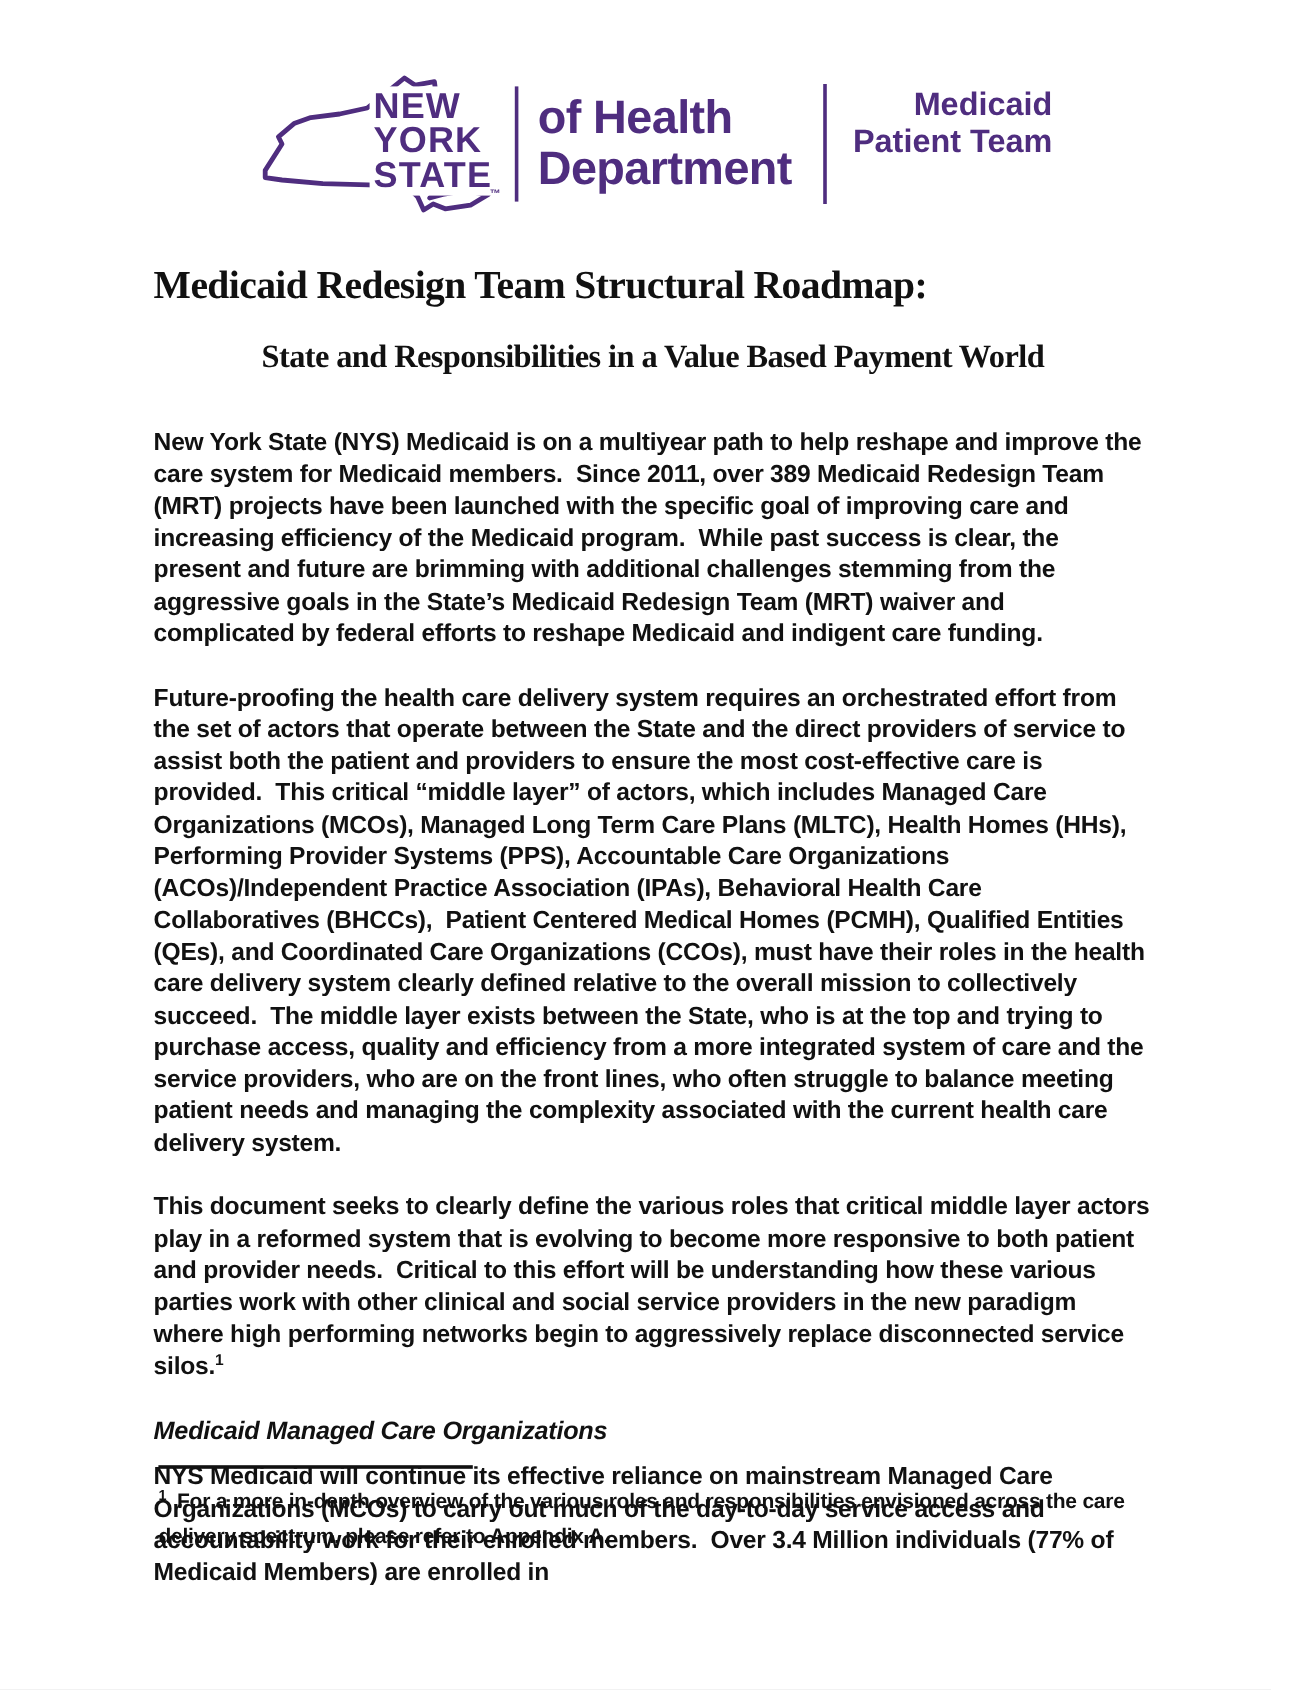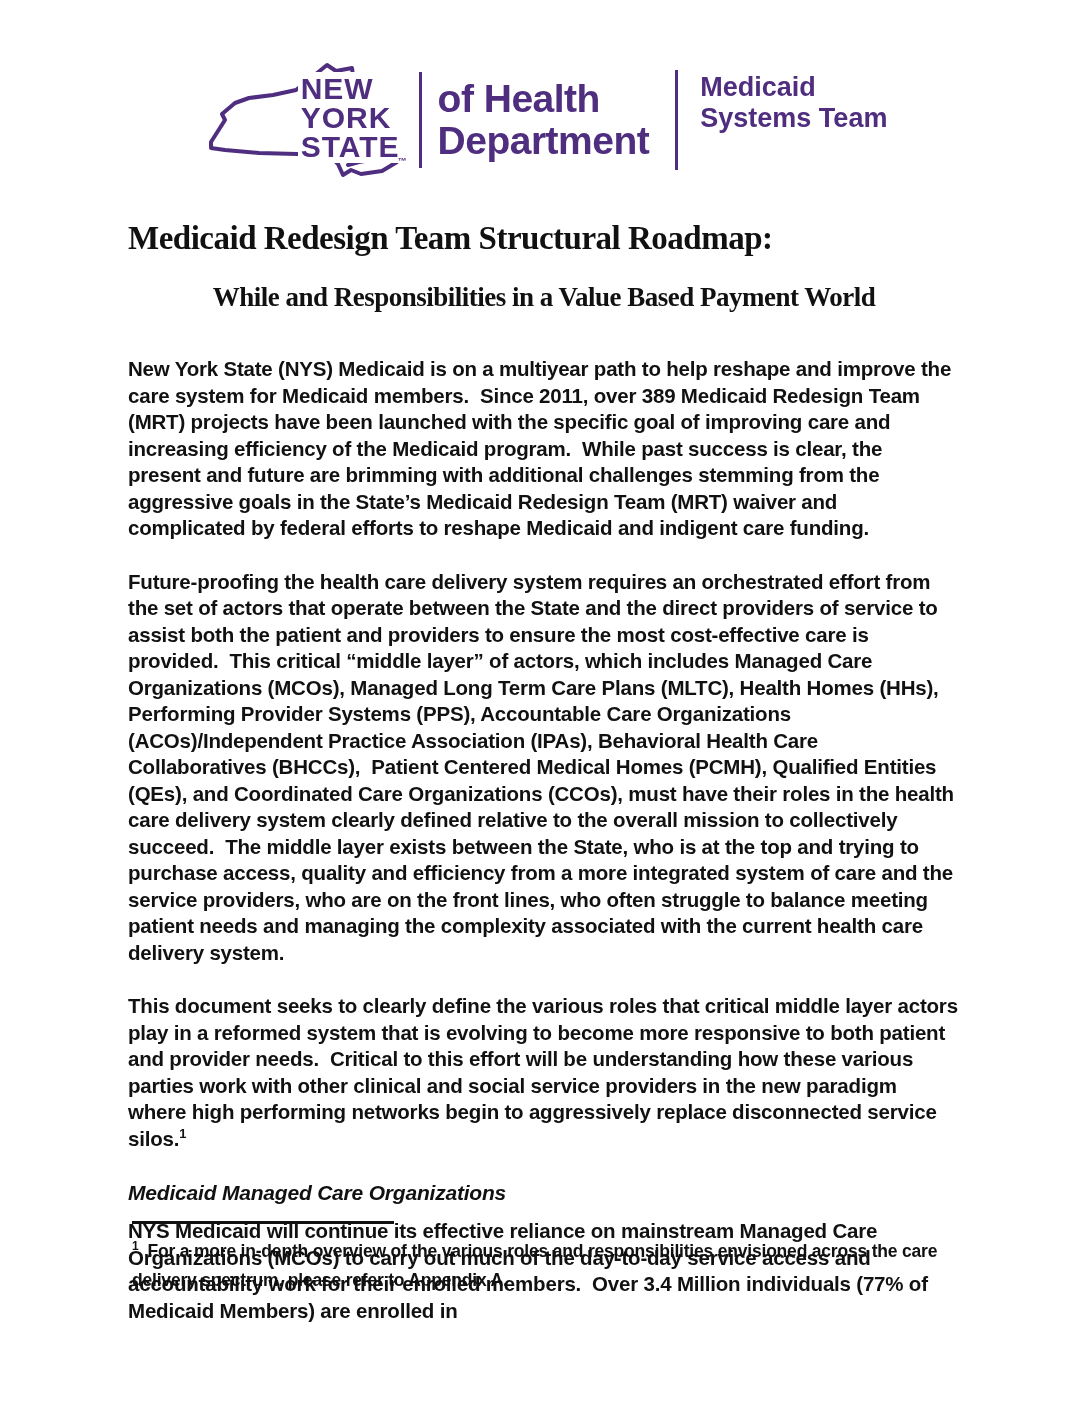--- a/index.html
+++ b/index.html
@@ -45,20 +45,21 @@
   .dept-text{
     font-weight:bold;color:#4F2D7F;
     font-size:39px;line-height:42px;
     letter-spacing:-0.5px;
   }
   .program-text{
     font-weight:bold;color:#4F2D7F;
     font-size:27px;line-height:31px;
     align-self:flex-start;
     margin-top:14px;
+    text-align:right;
   }
   
   h1.doc-title{
     margin:36px 0 0 0;
     font-family:"Liberation Serif", serif;
     font-size:33px;line-height:40px;
     text-align:left;font-weight:bold;
     letter-spacing:-0.5px;
   }
   h2.doc-subtitle{
@@ -136,26 +137,26 @@
 
     <div class="dept-text">
       <div>of Health</div>
       <div>Department</div>
     </div>
 
     <div class="logo-divider d2"></div>
 
     <div class="program-text">
       <div>Medicaid</div>
-      <div>Systems Team</div>
+      <div>Patient Team</div>
     </div>
   </header>
 
   <h1 class="doc-title">Medicaid Redesign Team Structural Roadmap:</h1>
-  <h2 class="doc-subtitle">While and Responsibilities in a Value Based Payment World</h2>
+  <h2 class="doc-subtitle">State and Responsibilities in a Value Based Payment World</h2>
 
   <main class="doc-body">
     <p>New York State (NYS) Medicaid is on a multiyear path to help reshape and improve the care system for Medicaid members.  Since 2011, over 389 Medicaid Redesign Team (MRT) projects have been launched with the specific goal of improving care and increasing efficiency of the Medicaid program.  While past success is clear, the present and future are brimming with additional challenges stemming from the aggressive goals in the State’s Medicaid Redesign Team (MRT) waiver and complicated by federal efforts to reshape Medicaid and indigent care funding.</p>
     <p>Future-proofing the health care delivery system requires an orchestrated effort from the set of actors that operate between the State and the direct providers of service to assist both the patient and providers to ensure the most cost-effective care is provided.  This critical “middle layer” of actors, which includes Managed Care Organizations (MCOs), Managed Long Term Care Plans (MLTC), Health Homes (HHs), Performing Provider Systems (PPS), Accountable Care Organizations (ACOs)/Independent Practice Association (IPAs), Behavioral Health Care Collaboratives (BHCCs),  Patient Centered Medical Homes (PCMH), Qualified Entities (QEs), and Coordinated Care Organizations (CCOs), must have their roles in the health care delivery system clearly defined relative to the overall mission to collectively succeed.  The middle layer exists between the State, who is at the top and trying to purchase access, quality and efficiency from a more integrated system of care and the service providers, who are on the front lines, who often struggle to balance meeting patient needs and managing the complexity associated with the current health care delivery system.</p>
     <p><span>This document seeks to clearly define the various roles that critical middle layer actors play in a reformed system that is evolving to become more responsive to both patient and provider needs.  Critical to this effort will be understanding how these various parties work with other clinical and social service providers in the new paradigm where high performing networks begin to aggressively replace disconnected service silos.</span><sup>1</sup></p>
     <h3 class="section-heading">Medicaid Managed Care Organizations</h3>
     <p>NYS Medicaid will continue its effective reliance on mainstream Managed Care Organizations (MCOs) to carry out much of the day-to-day service access and accountability work for their enrolled members.  Over 3.4 Million individuals (77% of Medicaid Members) are enrolled in</p>
   </main>
 
   <footer class="footnote-area">

